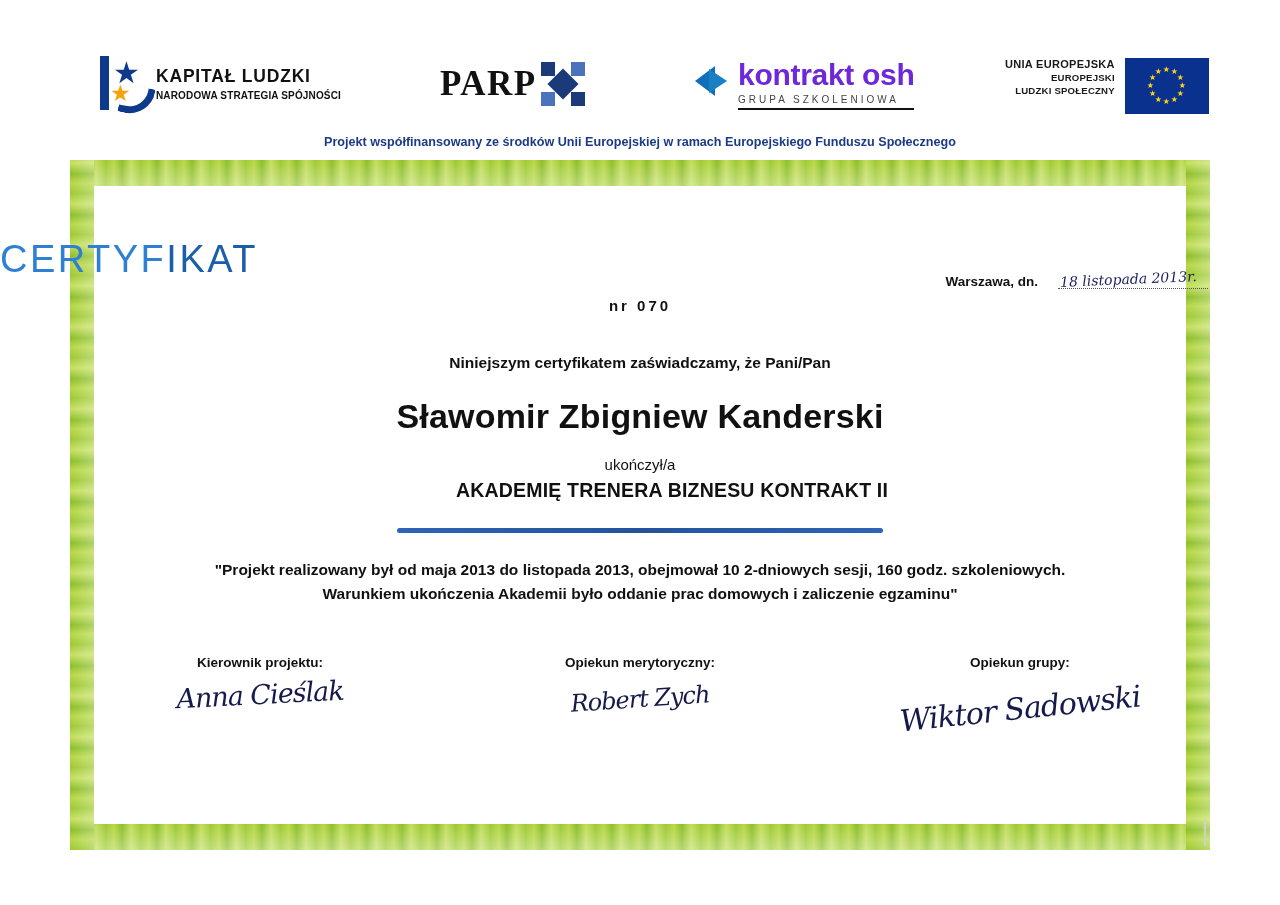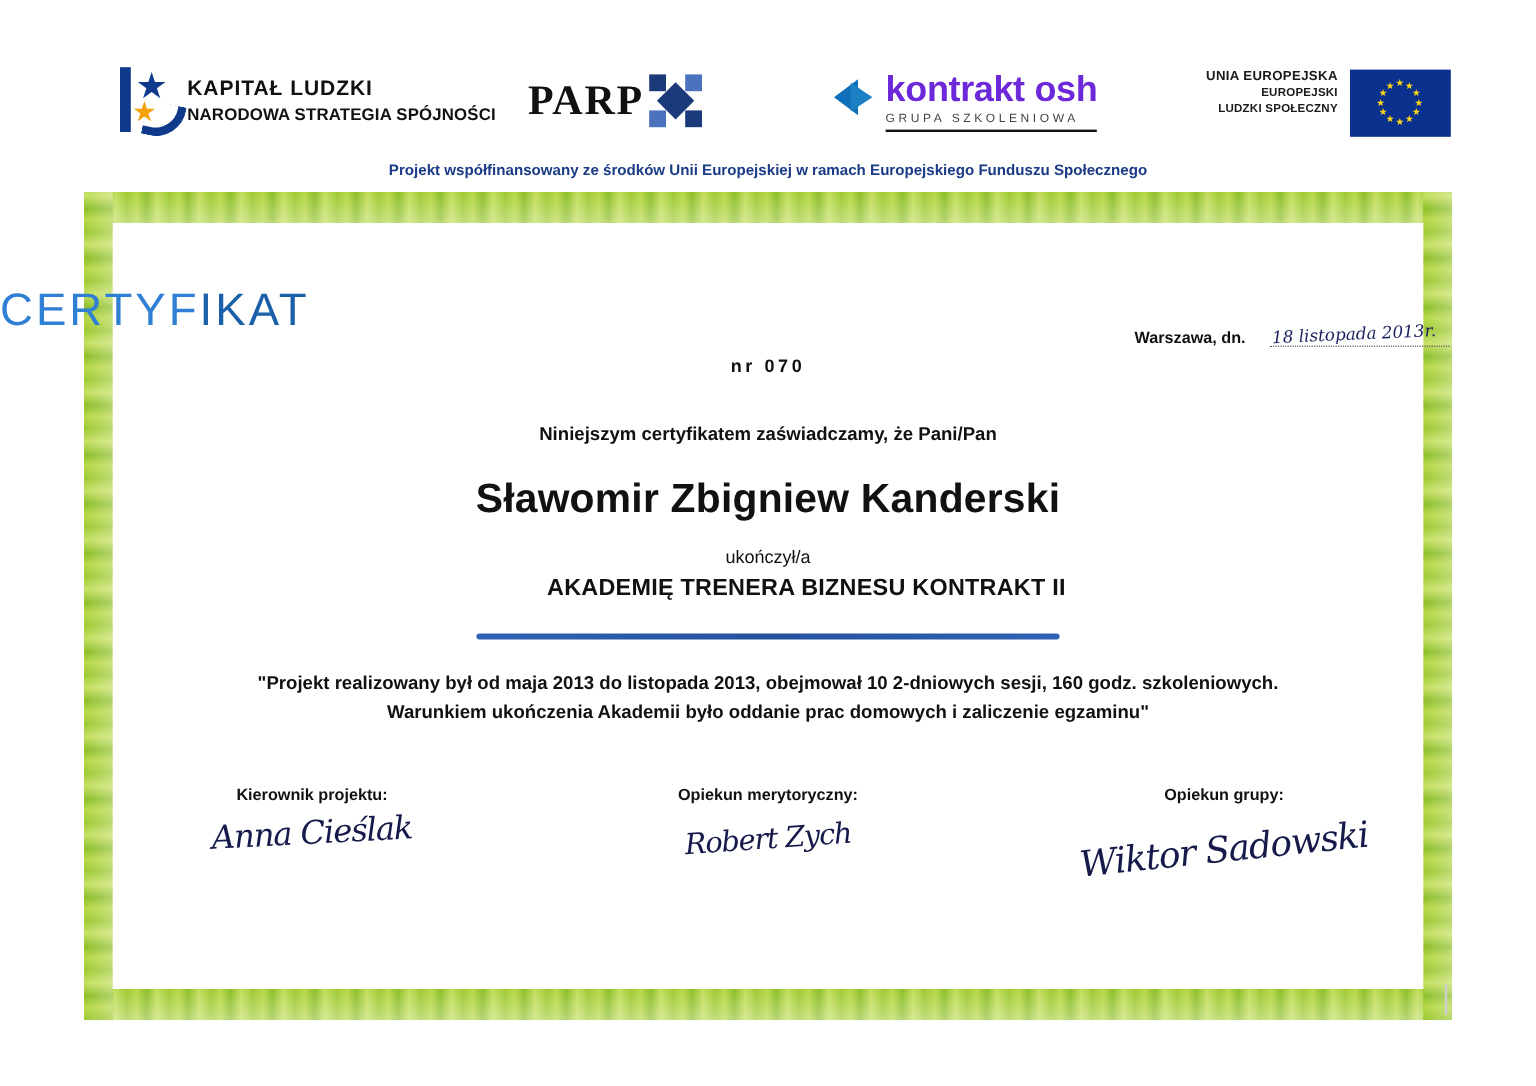--- a/index.html
+++ b/index.html
@@ -69,21 +69,21 @@
     border-radius: 0 0 26px 0;
     transform: rotate(12deg);
   }
   .kl-text-main {
     font-size: 17.5px;
     font-weight: bold;
     letter-spacing: 0.8px;
     color: #111;
   }
   .kl-text-sub {
-    font-size: 14px;
+    font-size: 10px;
     font-weight: bold;
     letter-spacing: 0.15px;
     color: #111;
     margin-top: 3px;
     text-align: right;
   }
 
   
   .logo-parp {
     position: absolute;

